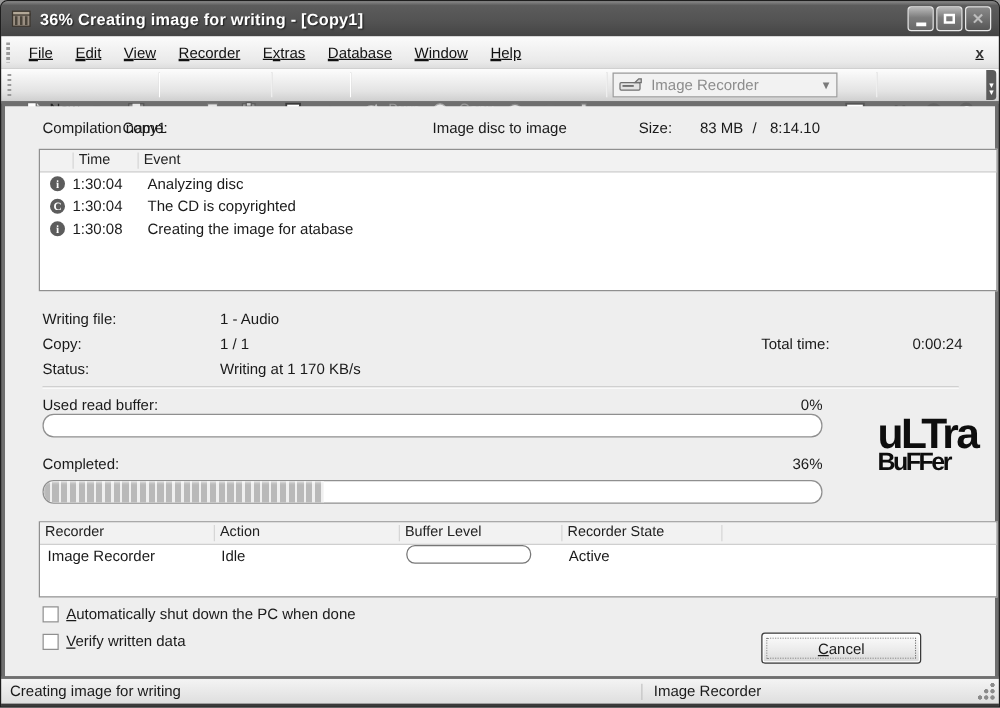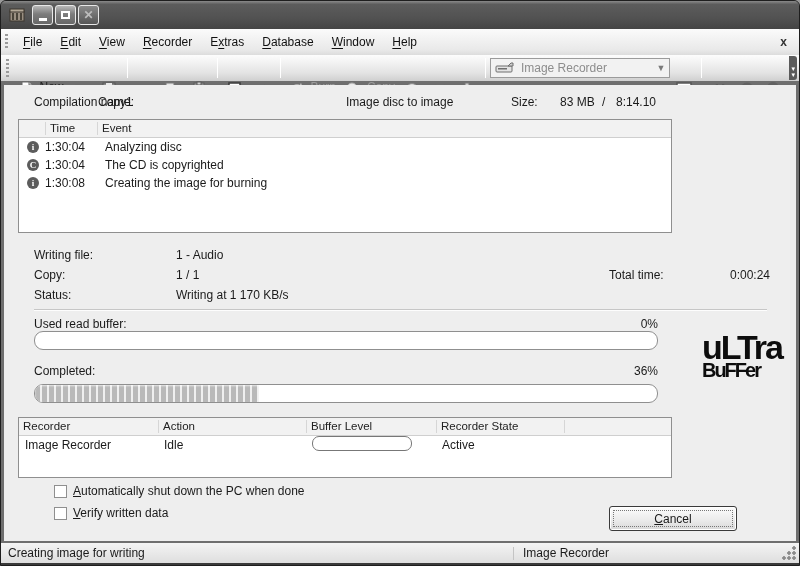--- a/index.html
+++ b/index.html
@@ -20,21 +20,21 @@
     background:linear-gradient(180deg,#b8b8b8,#7c7c7c 45%,#686868);
     color:#fff; font-size:11px; display:flex; align-items:center; justify-content:center;
     font-weight:bold; }
   .wbtn.min span { display:block; width:8px; height:3px; background:#fff; margin-top:9px; }
   .wbtn.max span { display:block; width:9px; height:8px; border:2px solid #fff; }
   .wbtn.close { background:linear-gradient(180deg,#8a8a8a,#565656); color:#bdbdbd; font-size:12px; }
 
   
   .menubar { position:absolute; left:0; top:28px; width:100%; height:26px;
     background:linear-gradient(180deg,#fbfbfb,#e9e9e9 80%,#dcdcdc);
-    display:flex; align-items:center; font-size:12px; color:#111; }
+    display:flex; align-items:center; font-size:12px; color:#111;text-decoration:underline; }
   .mgrip { width:3px; height:16px; margin:0 6px 0 4px;
     background:repeating-linear-gradient(180deg,#9a9a9a 0 2px,transparent 2px 4px); }
   .menu-item { padding:4px 9px; cursor:default; }
   .menu-item u { text-underline-offset:2px; }
   .menu-close { margin-left:auto; margin-right:12px; font-size:12px; color:#333; font-weight:bold; }
 
   
   .toolbar { position:absolute; left:0; top:54px; width:100%; height:28px;
     background:linear-gradient(180deg,#fdfdfd,#e3e3e3 70%,#cfcfcf);
     border-bottom:2px solid #6f6f6f;
@@ -51,21 +51,21 @@
   .overflow { width:9px; height:24px; background:#5b5b5b; border-radius:0 3px 3px 0;
     margin-left:2px; display:flex; flex-direction:column; align-items:center;
     justify-content:flex-end; color:#fff; font-size:7px; line-height:6px; padding-bottom:2px; }
 
   
   .content { position:absolute; left:3px; right:3px; top:84px; height:456px;
     background:#eeeeee; font-size:12px; color:#1a1a1a; }
   .abs { position:absolute; white-space:nowrap; }
 
   .sunken { background:#fff; border:1px solid #8f8f8f; }
-  .listbox { position:absolute; left:14px; width:654px; }
+  .listbox { position:absolute; left:27px; width:767px; }
   .lb-head { display:grid; height:18px; background:#f2f2f2; border-bottom:1px solid #cfcfcf;
     align-items:center; font-size:11.5px; color:#222; }
   .lb-head span { padding-left:4px; border-left:1px solid #d6d6d6; height:13px; line-height:13px; }
   .lb-row { display:grid; height:18px; align-items:center; font-size:12px; }
   .ev-grid { grid-template-columns:26px 52px 1fr; }
   .evicon { width:12px; height:12px; border-radius:50%; background:#5c5c5c; color:#fff;
     font:bold 9px "Liberation Serif", serif; display:flex; align-items:center;
     justify-content:center; margin-left:8px; }
 
   .groove { position:absolute; left:30px; width:733px; height:2px;
@@ -79,21 +79,21 @@
 
   .logo { position:absolute; right:14px; color:#0d0d0d; font-weight:bold;
     text-align:left; line-height:.82; letter-spacing:-2px; }
   .logo .l1 { font-size:34px; }
   .logo .l2 { font-size:20px; }
 
   .rec-grid { grid-template-columns:139px 148px 130px 128px 1fr; }
   .minibar { width:100px; height:15px; background:#fff; border:1px solid #777;
     border-radius:7px; margin-left:6px; }
 
-  .chk { position:absolute; display:flex; align-items:flex-end; gap:6px;margin-left:20px; }
+  .chk { position:absolute; display:flex; align-items:flex-end; gap:6px; }
   .box { width:13px; height:13px; background:#fff; border:1px solid #8f8f8f; }
   .btn { position:absolute; width:128px; height:25px; background:linear-gradient(180deg,#fdfdfd,#eaeaea 60%,#d8d8d8);
     border:1px solid #3a3a3a; border-radius:3px; box-shadow:inset 0 0 0 1px #fff;
     display:flex; align-items:center; justify-content:center; font-size:12px; }
   .btn .focus { position:absolute; inset:3px; border:1px dotted #777; border-radius:1px; }
 
   
   .statusbar { position:absolute; left:0; bottom:0; width:100%; height:24px;
     background:linear-gradient(180deg,#f4f4f4,#dedede); border-top:2px solid #6f6f6f;
     border-bottom:2px solid #3a3a3a; display:flex; align-items:center;
@@ -118,20 +118,21 @@
   <div class="titlebar">
     <span class="app-icon">
       <svg viewBox="0 0 17 16" width="17" height="16">
         <rect x="1" y="4" width="14" height="10" fill="#9a8f82" stroke="#3c362e" stroke-width="1"></rect>
         <rect x="1" y="2" width="14" height="3" fill="#b3a897" stroke="#3c362e" stroke-width="1"></rect>
         <rect x="3" y="6" width="2" height="7" fill="#4a443a"></rect>
         <rect x="7" y="6" width="2" height="7" fill="#4a443a"></rect>
         <rect x="11" y="6" width="2" height="7" fill="#4a443a"></rect>
       </svg>
     </span>
+    <span class="title">36% Creating image for writing - [Copy1]</span>
     <div class="winbtns">
       <span class="wbtn min">
           <span></span>
         </span>
       <span class="wbtn max">
           <span></span>
         </span>
       <span class="wbtn close">✕</span>
     </div>
   </div>
@@ -361,21 +362,21 @@
             <span style="padding-left:8px;">Analyzing disc</span>
           </div>
           <div class="lb-row ev-grid">
             <span class="evicon">C</span>
             <span>1:30:04</span>
             <span style="padding-left:8px;">The CD is copyrighted</span>
           </div>
           <div class="lb-row ev-grid">
             <span class="evicon">i</span>
             <span>1:30:08</span>
-            <span style="padding-left:8px;">Creating the image for burning</span>
+            <span style="padding-left:8px;">Creating the image for atabase</span>
           </div>
         </div>
     </div>
 
     <span class="abs" style="left:30px; top:163px;">Writing file:</span>
     <span class="abs" style="left:172px; top:163px;">1 - Audio</span>
     <span class="abs" style="left:30px; top:183px;">Copy:</span>
     <span class="abs" style="left:172px; top:183px;">1 / 1</span>
     <span class="abs" style="left:605px; top:183px;">Total time:</span>
     <span class="abs" style="left:726px; top:183px;">0:00:24</span>

